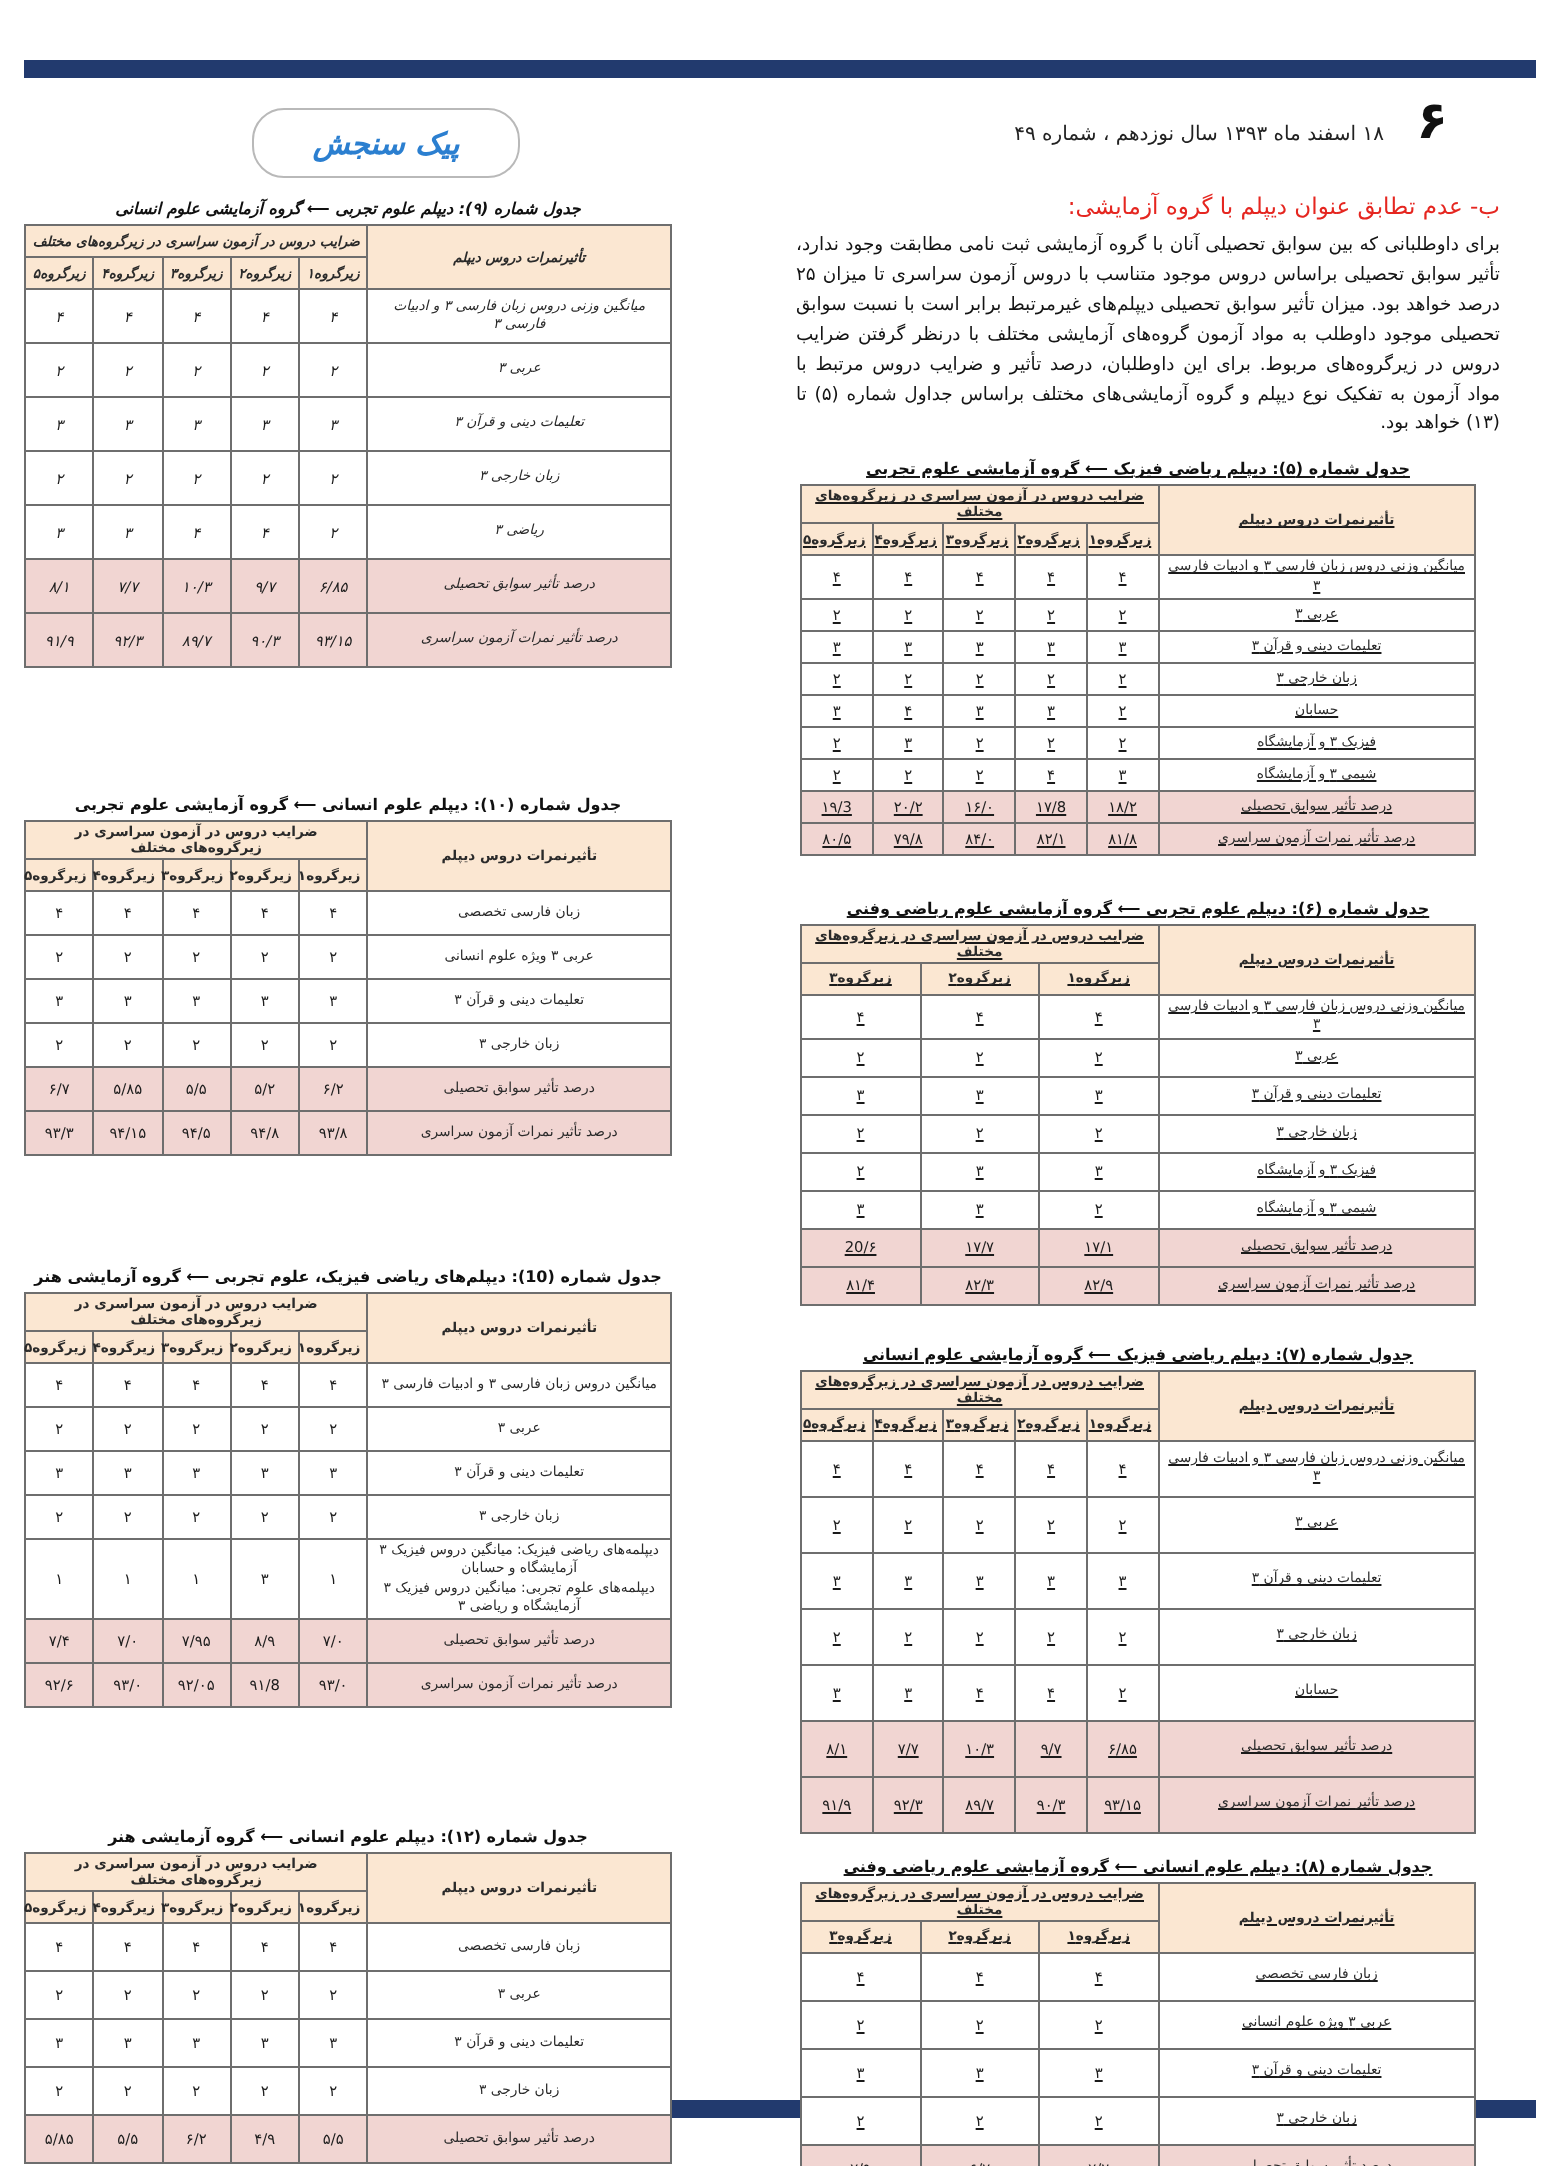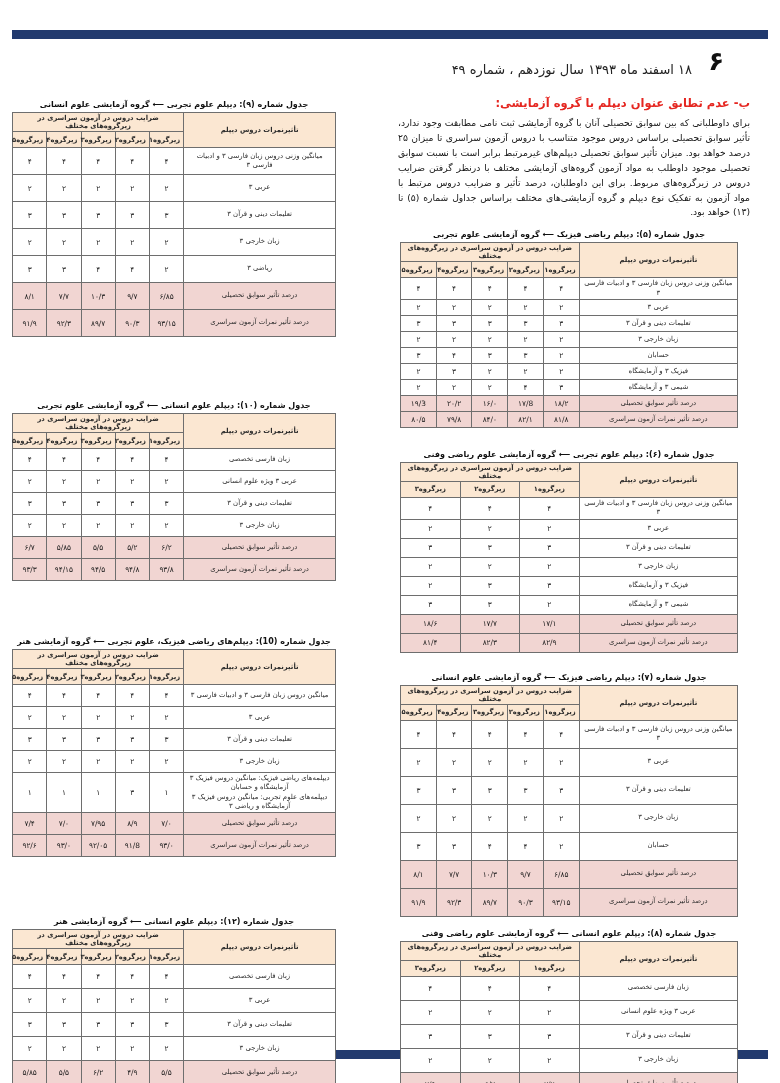--- a/index.html
+++ b/index.html
@@ -4,40 +4,40 @@
 <style>
   html,body{margin:0;padding:0;background:#ffffff;}
   .page{
     position:relative;width:780px;height:1083px;background:#ffffff;overflow:hidden;
     direction:rtl;font-family:"DejaVu Sans", sans-serif;color:#1a1a1a;
   }
   .rule{position:absolute;left:12px;right:12px;height:9px;background:#223a6e;}
   .rule.top{top:30px;}
   .rule.bottom{bottom:24px;}
   .page-number{position:absolute;top:46px;right:56px;font-size:26px;font-weight:bold;color:#111;}
-  .issue-line{position:absolute;top:62px;right:88px;font-size:13px;color:#222;}
+  .issue-line{position:absolute;top:62px;right:88px;font-size:10px;color:#222;}
   .logo-box{
     position:absolute;top:54px;right:520px;width:132px;height:33px;
     border:1.5px solid #b9b9b9;border-radius:16px;display:flex;align-items:center;justify-content:center;
   }
   .logo-text{font-size:15px;font-weight:bold;font-style:italic;color:#2b7fd0;letter-spacing:-0.5px;}
 
   .col-a{position:absolute;top:96px;right:30px;width:352px;}
   .col-b{position:absolute;top:100px;left:10px;width:378px;}
 
   .article{margin-bottom:10px;}
   .article h2{
-    margin:0 0 6px 0;font-size:11.5px;font-weight:bold;color:#e52620;text-align:right;
+    margin:0 0 6px 0;font-size:11.5px;font-weight:normal;color:#e52620;text-align:right;
   }
   .article p{
     margin:0;font-size:9.2px;line-height:1.62;text-align:justify;color:#141414;
   }
 
   .table-block{margin:0 0 18px auto;}
-  .col-a .table-block{width:338px;margin-left:0;margin-right:12px;}
+  .col-a .table-block{width:338px;margin-left:0;margin-right:12px;text-decoration:underline;}
   .col-b .table-block{width:324px;margin-left:2px;margin-right:auto;}
   .tbl-title{
     margin:0 0 3px 0;font-size:8px;font-weight:bold;text-align:center;color:#101010;white-space:nowrap;
   }
   table.ctable{width:100%;border-collapse:collapse;table-layout:fixed;background:#fff;}
   .ctable th,.ctable td{
     border:1px solid #6e6e6e;text-align:center;vertical-align:middle;padding:1px 3px;
   }
   .ctable thead th{background:#fbe7d2;font-weight:bold;color:#2a2a2a;font-size:6.8px;height:13px;}
   .ctable th.spanhead{font-size:6.8px;}
@@ -48,35 +48,38 @@
   .rh13 tbody td{height:13px;}
   .rh16 tbody td{height:16px;}
   .rh19 tbody td{height:19px;}
   .rh21 tbody td{height:21px;}
   .rh24 tbody td{height:24px;}
   .rh25 tbody td{height:25px;}
 
   .mb22{margin-bottom:22px !important;}
   .mb20{margin-bottom:20px !important;}
   .mb12{margin-bottom:12px !important;}
-  .mb64{margin-bottom:64px !important;}
+  .mb64{margin-bottom:64px !important;font-style:italic;}
   .mb56{margin-bottom:56px !important;}
   .mb60{margin-bottom:60px !important;}
   .mb0{margin-bottom:0 !important;}
 </style>
 </head>
 <body>
 
 <div class="page">
 
   <div class="rule top"></div>
   <div class="rule bottom"></div>
 
   <div class="page-number">۶</div>
   <div class="issue-line">۱۸ اسفند ماه ۱۳۹۳ سال نوزدهم ، شماره ۴۹</div>
+  <div class="logo-box">
+    <span class="logo-text">پیک سنجش</span>
+  </div>
 
   <div class="col-a">
     <div class="article">
       <h2>ب- عدم تطابق عنوان دیپلم با گروه آزمایشی:</h2>
       <p>برای داوطلبانی که بین سوابق تحصیلی آنان با گروه آزمایشی ثبت نامی مطابقت وجود ندارد، تأثیر سوابق تحصیلی براساس دروس موجود متناسب با دروس آزمون سراسری تا میزان ۲۵ درصد خواهد بود. میزان تأثیر سوابق تحصیلی دیپلم‌های غیرمرتبط برابر است با نسبت سوابق تحصیلی موجود داوطلب به مواد آزمون گروه‌های آزمایشی مختلف با درنظر گرفتن ضرایب دروس در زیرگروه‌های مربوط. برای این داوطلبان، درصد تأثیر و ضرایب دروس مرتبط با مواد آزمون به تفکیک نوع دیپلم و گروه آزمایشی‌های مختلف براساس جداول شماره (۵) تا (۱۳) خواهد بود.</p>
     </div>
 
     <section class="table-block rh13 mb22">
       <h3 class="tbl-title">جدول شماره (۵): دیپلم ریاضی فیزیک ⟵ گروه آزمایشی علوم تجربی</h3>
       <table class="ctable">
@@ -232,21 +235,21 @@
             <tr>
               <td class="lbl">شیمی ۳ و آزمایشگاه</td>
               <td>۲</td>
               <td>۳</td>
               <td>۳</td>
             </tr>
             <tr class="pink">
               <td class="lbl">درصد تأثیر سوابق تحصیلی</td>
               <td>۱۷/۱</td>
               <td>۱۷/۷</td>
-              <td>۱۸/۶</td>
+              <td>20/۶</td>
             </tr>
             <tr class="pink">
               <td class="lbl">درصد تأثیر نمرات آزمون سراسری</td>
               <td>۸۲/۹</td>
               <td>۸۲/۳</td>
               <td>۸۱/۴</td>
             </tr>
           </tbody>
         </table>
     </section>

